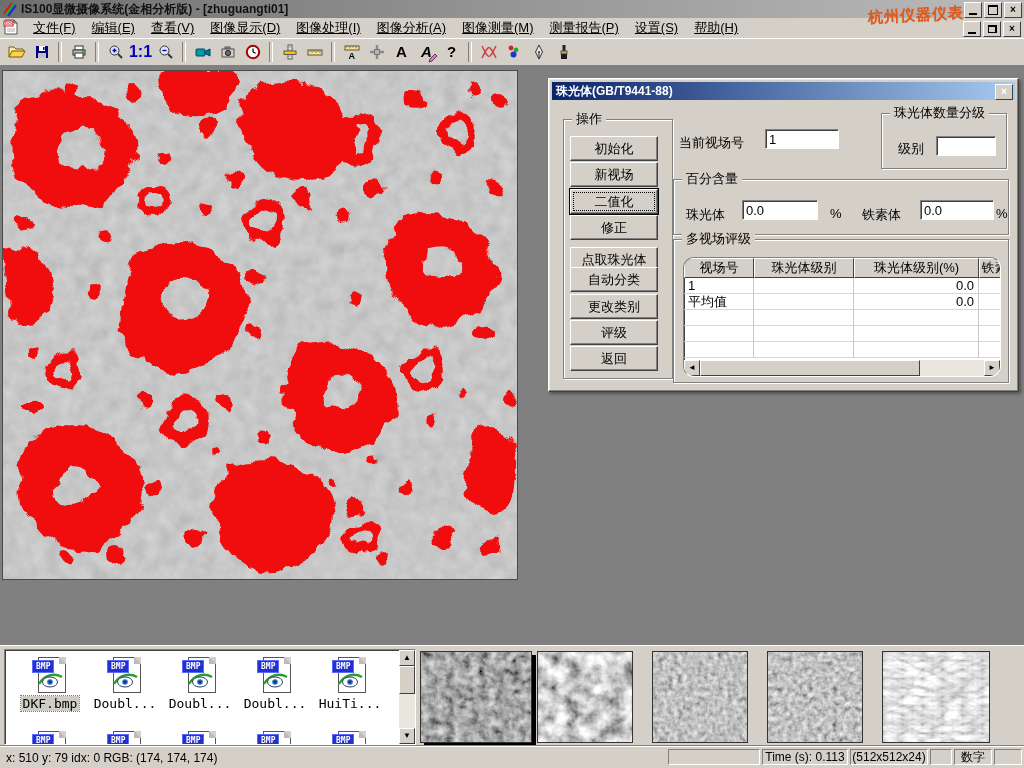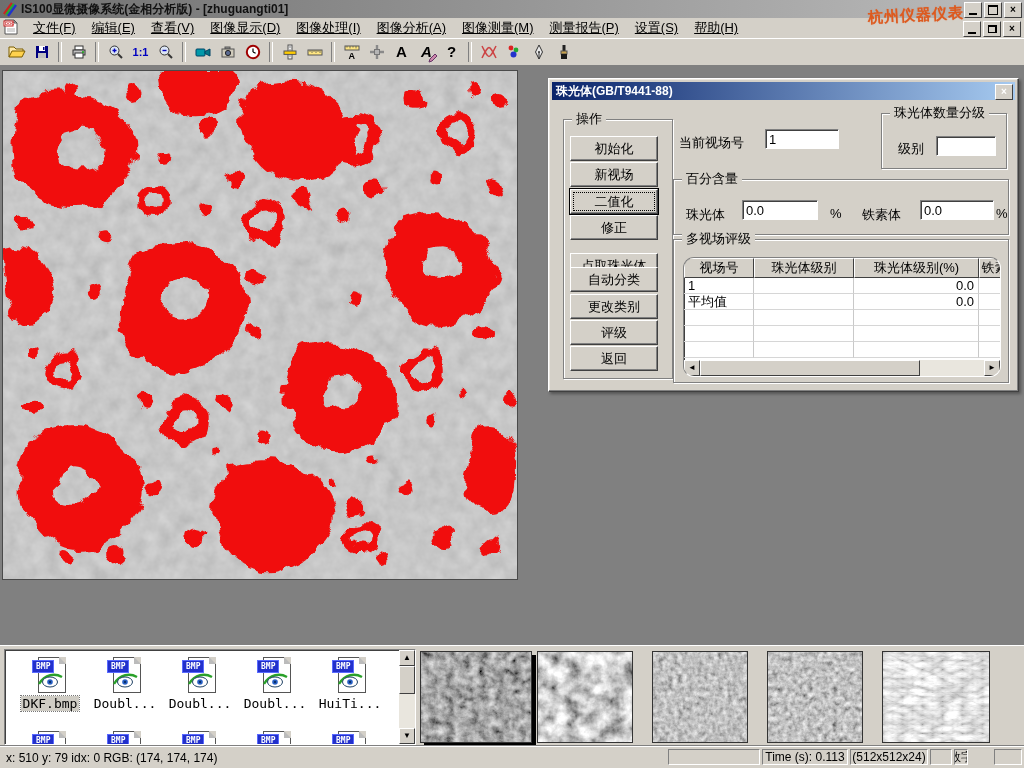--- a/index.html
+++ b/index.html
@@ -28,21 +28,21 @@
   .docicon{margin:0 6px 0 3px;}
   .menuitem{padding:2px 8px;cursor:default;white-space:nowrap;text-decoration:underline;}
   .mdibtns{position:absolute;right:3px;top:3px;display:flex;gap:2px;}
   
   .toolbar{position:absolute;left:0;top:38px;width:1024px;height:28px;background:#d4d0c8;
     display:flex;align-items:center;padding-left:4px;box-sizing:border-box;
     border-bottom:1px solid #808080;box-shadow:inset 0 1px 0 #fff;}
   .tbtn{width:25px;height:24px;display:flex;align-items:center;justify-content:center;position:relative;}
   .tsep{width:2px;height:20px;margin:0 4px;border-left:1px solid #808080;border-right:1px solid #fff;}
   .tglyph{font-weight:bold;font-size:12px;}
-  .tglyph.blue{color:#0000c0;font-size:11px;}
+  .tglyph.blue{color:#0000c0;font-size:16px;}
   .tglyph.big{font-size:15px;}
   
   .workspace{position:absolute;left:0;top:66px;width:1024px;height:579px;background:#808080;overflow:hidden;}
   .micrograph{position:absolute;left:2px;top:4px;width:514px;height:508px;border:1px solid #4a4a4a;}
   
   .dialog{position:absolute;left:548px;top:12px;width:469px;height:312px;background:#d4d0c8;
     border-top:1px solid #fff;border-left:1px solid #fff;border-right:1px solid #404040;border-bottom:1px solid #404040;
     box-shadow:inset -1px -1px 0 #808080, inset 1px 1px 0 #ece9e2, 2px 2px 3px rgba(0,0,0,.35);}
   .dlg-title{position:absolute;left:3px;top:3px;right:3px;height:18px;
     background:linear-gradient(90deg,#0a246a,#a6caf0);color:#fff;font-weight:bold;font-size:12px;
@@ -431,21 +431,21 @@
           </div>
       </div>
 
       <div class="group" style="left:14px;top:40px;width:108px;height:258px;">
         <span class="group-label">操作</span>
       </div>
       <div class="opbtn" style="top:57px">初始化</div>
       <div class="opbtn" style="top:83px">新视场</div>
       <div class="opbtn focused" style="top:110px">二值化</div>
       <div class="opbtn" style="top:136px">修正</div>
-      <div class="opbtn" style="top:174px">点取珠光体</div>
+      <div class="opbtn" style="top:168px">点取珠光体</div>
       <div class="opbtn" style="top:188px">自动分类</div>
       <div class="opbtn" style="top:215px">更改类别</div>
       <div class="opbtn" style="top:241px">评级</div>
       <div class="opbtn" style="top:267px">返回</div>
 
       <span class="dlabel" style="left:130px;top:55px">当前视场号</span>
       <input class="dinput" style="left: 216px; top: 50px; width: 66px;" readonly="" value="1">
 
       <div class="group" style="left:332px;top:34px;width:124px;height:54px;">
         <span class="group-label">珠光体数量分级</span>
@@ -657,17 +657,17 @@
         <rect width="106" height="90" filter="url(#t5)"></rect>
       </svg>
   </div>
 
   <div class="statusbar">
     <span class="statustext">x: 510 y: 79  idx: 0  RGB: (174, 174, 174)</span>
     <div class="spanel" style="left:668px;width:92px"></div>
     <div class="spanel" style="left:762px;width:86px">Time (s): 0.113</div>
     <div class="spanel" style="left:850px;width:78px">(512x512x24)</div>
     <div class="spanel" style="left:930px;width:22px"></div>
-    <div class="spanel" style="left:954px;width:14px">数字</div>
+    <div class="spanel" style="left:954px;width:38px">数字</div>
     <div class="spanel" style="left:994px;width:28px"></div>
   </div>
 
 </div>
 
 </body></html>

